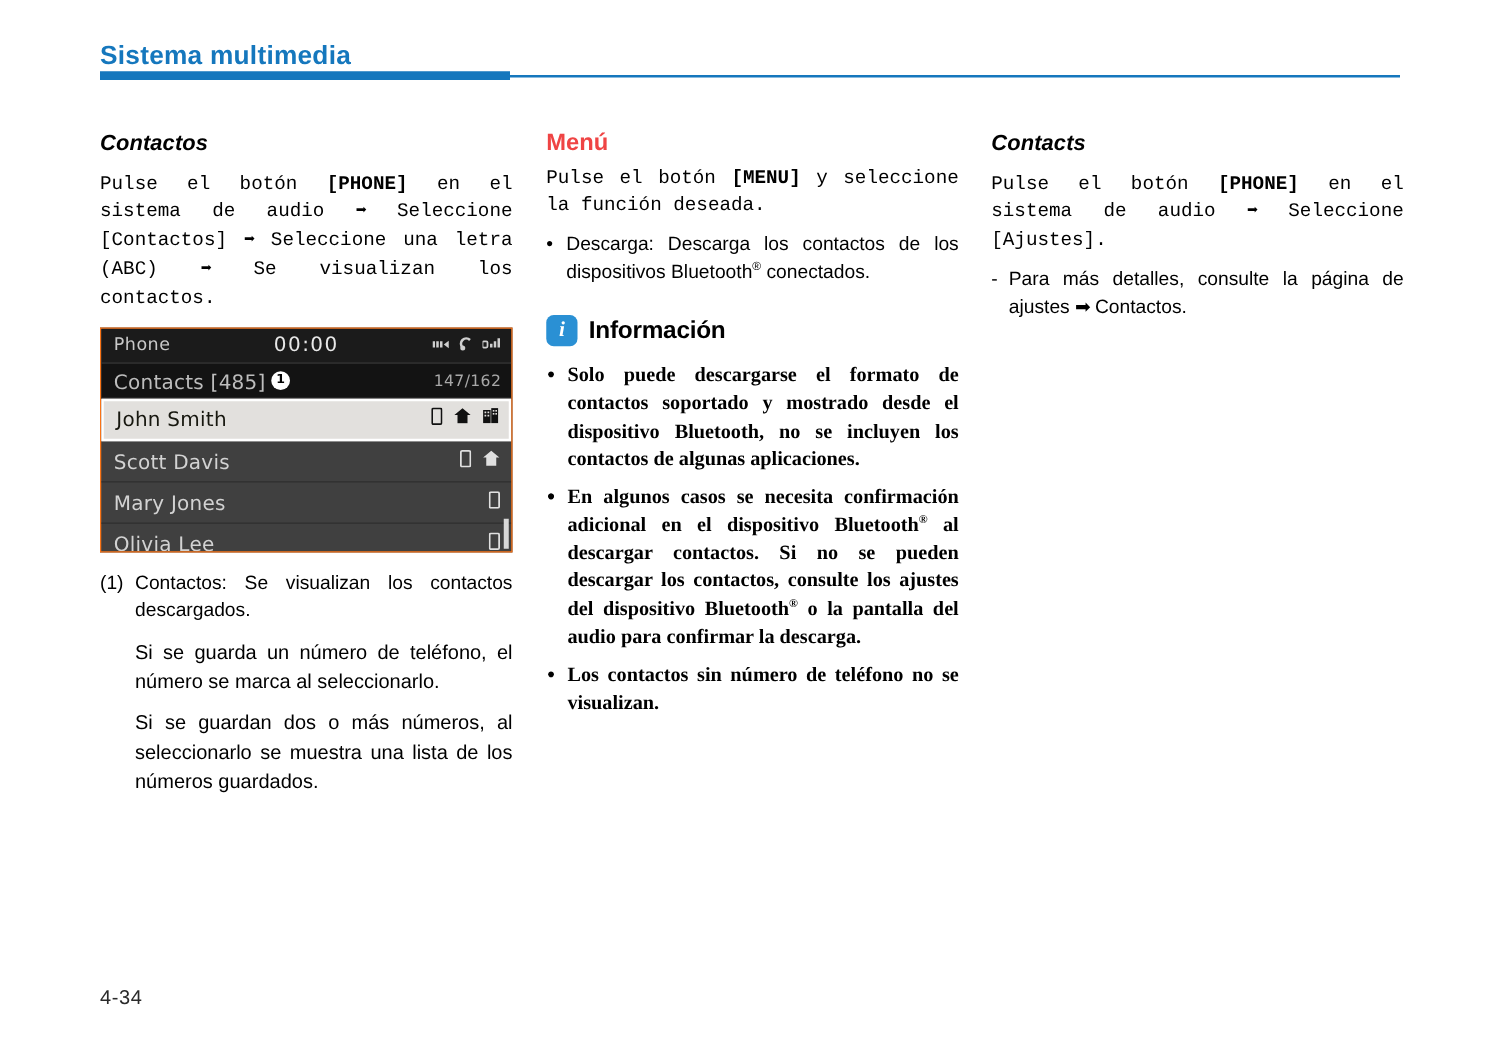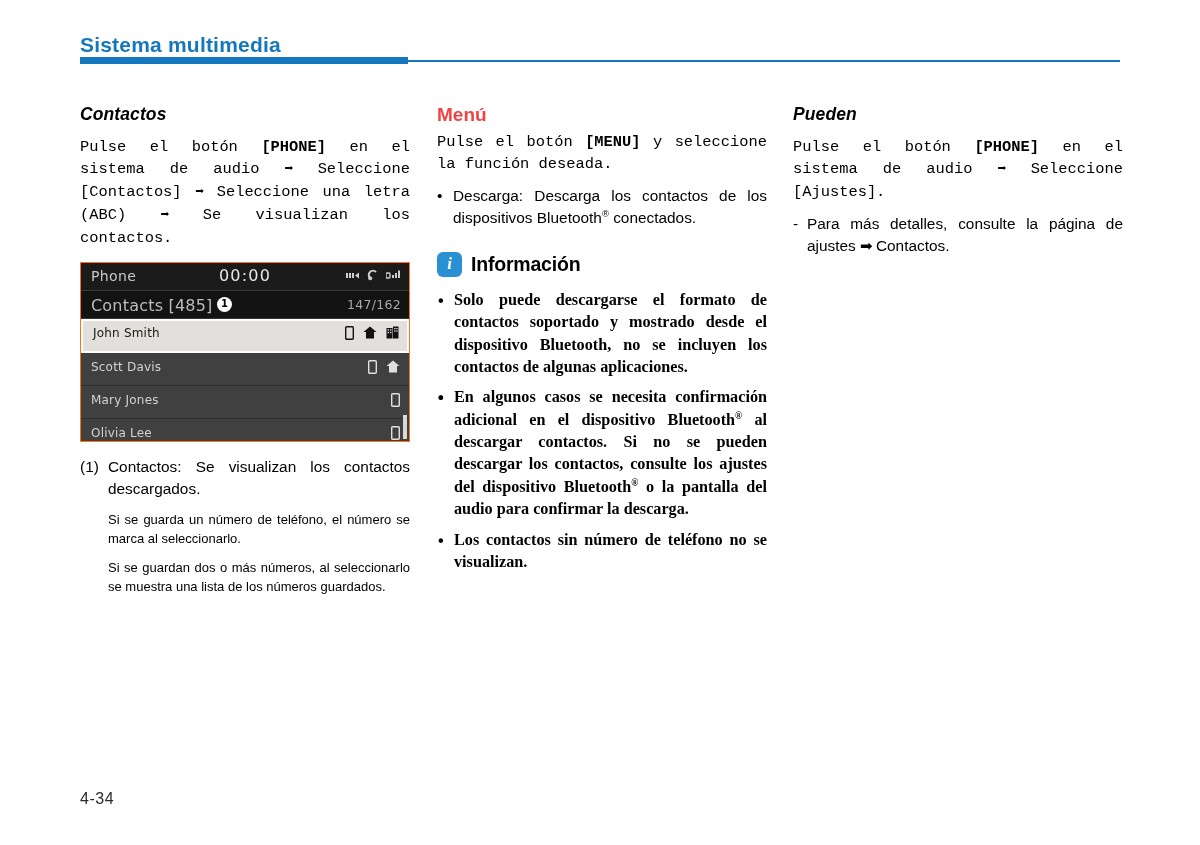--- a/index.html
+++ b/index.html
@@ -131,21 +131,21 @@
     margin: 0 0 10px 0;
     text-align: justify;
   }
   .note > .note-num {
     position: absolute;
     left: 0;
     top: 0;
   }
   .note-cont {
     padding-left: 28px;
-    font-size: 13px;
+    font-size: 16px;
     line-height: 1.46;
     margin: 0 0 10px 0;
     text-align: justify;
   }
 
   
   .info-head {
     display: flex;
     align-items: center;
     gap: 9px;
@@ -278,21 +278,21 @@
   .row {
     position: relative;
     height: 33px;
     border-bottom: 1px solid #2e2e2e;
     box-sizing: border-box;
   }
   .row-name {
     position: absolute;
     left: 10px;
     top: 7px;
-    font-size: 12px;
+    font-size: 16px;
     color: #d2d2d2;
     letter-spacing: 0.2px;
   }
   .row-icons {
     position: absolute;
     right: 9px;
     top: 7px;
     display: flex;
     align-items: center;
     gap: 9px;
@@ -489,21 +489,21 @@
       <span class="marker">•</span><span>En algunos casos se necesita confirmación adicional en el dispositivo Bluetooth</span><span class="reg">®</span><span> al descargar contactos. Si no se pueden descargar los contactos, consulte los ajustes del dispositivo Bluetooth</span><span class="reg">®</span><span> o la pantalla del audio para confirmar la descarga.</span>
     </div>
 
     <div class="info-li">
       <span class="marker">•</span><span>Los contactos sin número de teléfono no se visualizan.</span>
     </div>
   </div>
 
   <div class="col col-3">
 
-    <div class="h-sans-italic">Pueden</div>
+    <div class="h-sans-italic">Contacts</div>
 
     <p class="p"><span>Pulse el botón </span><b>[PHONE]</b><span> en el sistema de audio </span><span class="arrow">➡</span><span> Seleccione [Ajustes].</span></p>
 
     <div class="li li-dash">
       <span class="marker">-</span><span>Para más detalles, consulte la página de ajustes </span><span class="arrow">➡</span><span> Contactos.</span>
     </div>
   </div>
 </div>
 
 <div class="page-number">4-34</div>

